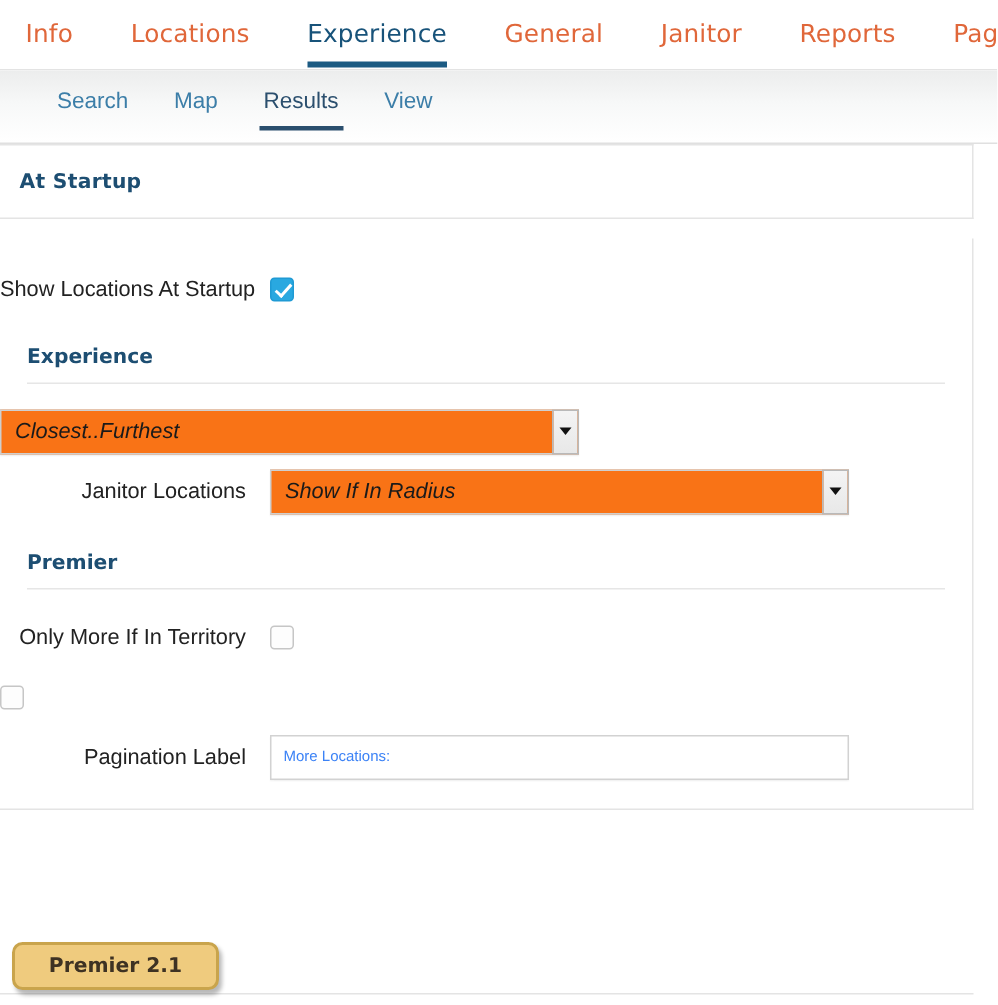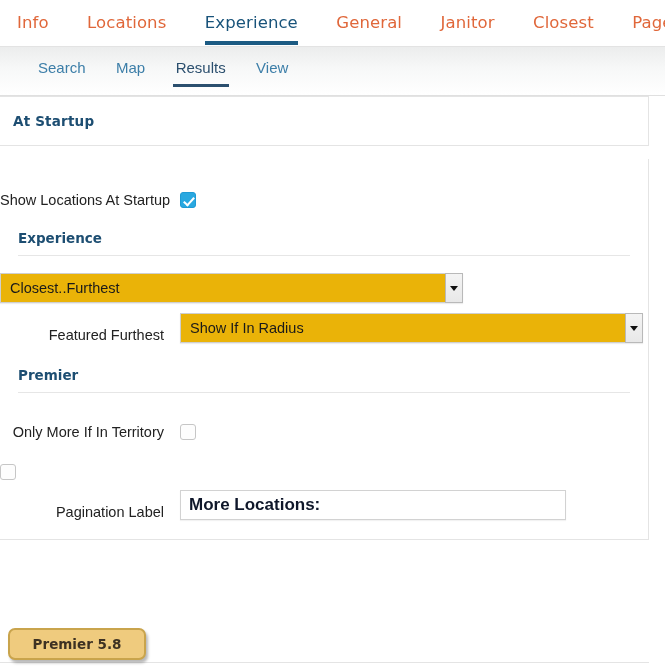--- a/index.html
+++ b/index.html
@@ -104,21 +104,21 @@
   }
   .panel-header.accent { color: #1d4e72; }
 
   .panel-body {
     padding: 0 0 10px 0;
   }
 
   
   .form-row {
     display: flex;
-    align-items: flex-end;
+    align-items: center;
     min-height: 31px;
     margin-bottom: 9px;
   }
   .form-label {
     width: 180px;
     text-align: right;
     padding-right: 16px;
     font-size: 14.5px;
     color: #222222;
     font-family: "Liberation Sans", sans-serif;
@@ -158,29 +158,30 @@
     left: 5px; top: 1.5px;
     width: 4px; height: 9px;
     border: solid #ffffff;
     border-width: 0 2px 2px 0;
     transform: rotate(42deg);
   }
 
   
   .select {
     position: relative;
-    width: 463px;
+    width: 386px;
     height: 30px;
-    background: #eab308;
+    background: #f97316;
     border: 1px solid #cfcfcf;
     border-right: none;
     display: flex;
     align-items: center;
     cursor: pointer;
     box-shadow: 0 1px 1px rgba(0,0,0,.07);
+    font-style: italic;
   }
   .select-value {
     padding-left: 9px;
     font-size: 14.5px;
     color: #1a1a1a;
     font-family: "Liberation Sans", sans-serif;
   }
   .select-arrow {
     position: absolute;
     right: 0; top: -1px;
@@ -198,27 +199,26 @@
     border-right: 4px solid transparent;
     border-top: 5px solid #111111;
   }
 
   
   .text-input {
     width: 386px;
     height: 30px;
     border: 1px solid #d2d2d2;
     background: #ffffff;
-    font-size: 17px;
-    color: #0f172a;
+    font-size: 10px;
+    color: #3b82f6;
     padding: 0 8px;
     font-family: "Liberation Sans", sans-serif;
     box-shadow: 0 1px 1px rgba(0,0,0,.05);
     outline: none;
-    font-weight: bold;
   }
 
   
   .premier-badge {
     position: absolute;
     left: 8px;
     top: 628px;
     width: 138px;
     height: 32px;
     background: #efcb7e;
@@ -245,21 +245,21 @@
 </style>
 </head>
 <body>
 
 <div class="main-tabs">
   <span class="main-tab">Info</span>
   <span class="main-tab">Locations</span>
   <span class="main-tab active">Experience</span>
   <span class="main-tab">General</span>
   <span class="main-tab">Janitor</span>
-  <span class="main-tab">Closest</span>
+  <span class="main-tab">Reports</span>
   <span class="main-tab">Pages</span>
   
   <div class="main-tabs-underline"></div>
 </div>
 
 <div class="sub-tabs">
   <span class="sub-tab">Search</span>
   <span class="sub-tab">Map</span>
   <span class="sub-tab active">Results</span>
   <span class="sub-tab">View</span>
@@ -289,21 +289,21 @@
       <div class="form-row">
         <div class="select">
           <span class="select-value">Closest..Furthest</span>
           <span class="select-arrow">
               <i></i>
             </span>
         </div>
       </div>
 
       <div class="form-row">
-        <div class="form-label">Featured Furthest</div>
+        <div class="form-label">Janitor Locations</div>
         <div class="select">
           <span class="select-value">Show If In Radius</span>
           <span class="select-arrow">
               <i></i>
             </span>
         </div>
       </div>
 
       <div class="section-title" style="margin-top:24px;">Premier</div>
       <div class="section-gap"></div>
@@ -322,14 +322,14 @@
         <input class="text-input" type="text" value="More Locations:" style="">
       </div>
 
     </div>
   </div>
 </div>
 
 <div class="bottom-rule"></div>
 
 <div class="premier-badge">
-  <span>Premier 5.8</span>
+  <span>Premier 2.1</span>
 </div>
 
 </body></html>

